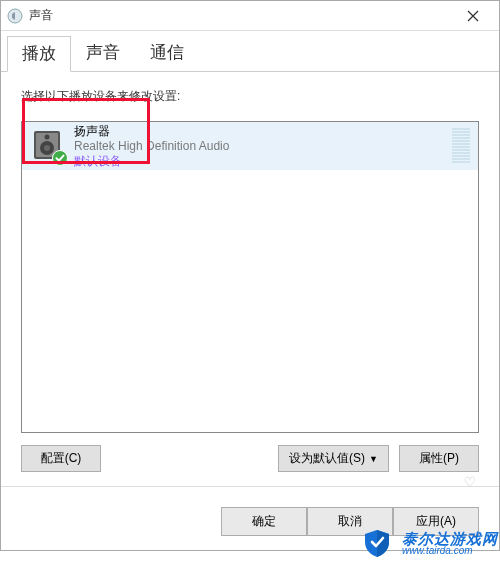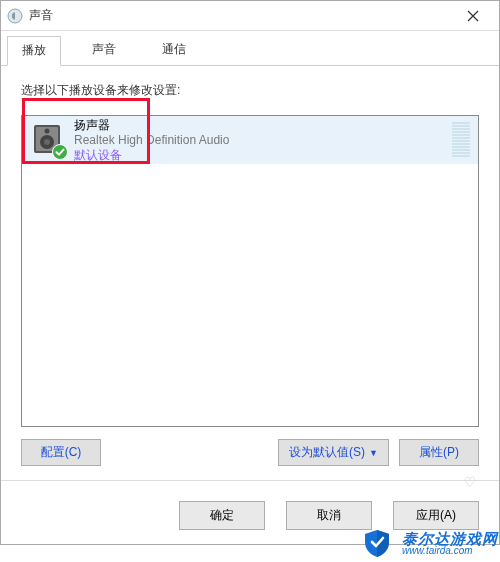--- a/index.html
+++ b/index.html
@@ -3,42 +3,42 @@
 <meta charset="utf-8">
 <style>
 * { box-sizing: border-box; margin: 0; padding: 0; font-family: "Microsoft YaHei", "Segoe UI", Tahoma, sans-serif; }
 body { background: #fff; width: 500px; height: 562px; overflow: hidden; position: relative; }
 .window { width: 500px; border: 1px solid #aaa; background: #fff; position: absolute; top: 0; left: 0; }
 .titlebar { height: 30px; display: flex; align-items: center; padding: 0 6px; border-bottom: 1px solid #ddd; }
 .titlebar .icon-sound { width: 16px; height: 16px; margin-right: 6px; }
 .titlebar .title { font-size: 12px; flex: 1; color: #333; }
 .titlebar .close { width: 40px; height: 24px; display: flex; align-items: center; justify-content: center; color: #333; cursor: pointer; margin-left:auto; }
 .tabs { display: flex; padding: 4px 6px 0 6px; background: #fff; border-bottom: 1px solid #ccc; }
-.tab { font-size: 12px; padding: 5px 14px 6px 14px; color: #333; cursor: pointer; border: 1px solid transparent; border-bottom: none; margin-right: 16px; }
+.tab { font-size: 17px; padding: 5px 14px 6px 14px; color: #333; cursor: pointer; border: 1px solid transparent; border-bottom: none; margin-right: 0px; }
 .tab.active { border: 1px solid #ccc; border-bottom: 1px solid #fff; background: #fff; position: relative; top: 1px; }
 .content { padding: 16px 20px 10px 20px; }
 .instruction { font-size: 12px; color: #333; margin-bottom: 16px; }
 .device-list { border: 1px solid #888; height: 312px; background: #fff; position: relative; overflow: hidden; }
 .device-item { display: flex; align-items: center; padding: 6px 8px; background: #e8f2fb; position: relative; height: 48px; }
 .device-icon-wrap { position: relative; width: 36px; height: 36px; margin-right: 8px; flex-shrink:0; }
 .device-icon { width: 34px; height: 34px; }
 .check-badge { position: absolute; right: -2px; bottom: -2px; width: 16px; height: 16px; }
 .device-texts { display:flex; flex-direction:column; line-height:1.25; }
 .device-name { font-size: 12px; color: #000; }
 .device-desc { font-size: 12px; color: #7a7a7a; }
 .device-status { font-size: 12px; color: #8b5cf6; }
 .level-meter { position: absolute; right: 8px; top: 6px; display:flex; flex-direction:column-reverse; gap:1px; }
 .level-meter .bar { width: 18px; height: 2px; background: #cfe3ef; }
 .highlight-box { position: absolute; border: 3px solid #e13; pointer-events: none; }
 .buttons-row1 { display:flex; gap:10px; margin-top: 12px; }
-.btn { font-size: 12px; border: 1px solid #adadad; background: #e1e1e1; color: #1d4ed8; padding: 4px 10px; min-width: 80px; text-align: center; cursor: pointer; }
+.btn { font-size: 12px; border: 1px solid #adadad; background: #e1e1e1; color: #000000; padding: 4px 10px; min-width: 80px; text-align: center; cursor: pointer; }
 .btn .arrow { font-size: 9px; margin-left: 4px; }
 .spacer { flex:1; }
 .divider { border-top: 1px solid #ddd; margin: 14px -20px 0 -20px; }
-.buttons-row2 { display:flex; gap:21px; justify-content:flex-end; padding: 10px 20px 14px 20px; }
+.buttons-row2 { display:flex; gap:0; justify-content:flex-end; padding: 10px 20px 14px 20px; }
 .btn2 { font-size: 12px; border: 1px solid #adadad; background: #e9e9e9; color: #000; padding: 5px 0; width: 86px; text-align:center; cursor:pointer; }
 .watermark { position:absolute; right: 2px; bottom: 4px; display:flex; align-items:center; gap:10px; background:rgba(255,255,255,0.0); }
 .watermark .shield { width:30px; height:30px; }
 .watermark .wm-text { display:flex; flex-direction:column; line-height:1; }
 .watermark .wm-cn { font-size: 15px; font-weight:700; color:#1670d6; font-style: italic; letter-spacing:1px; }
 .watermark .wm-url { font-size: 10px; color:#1670d6; font-style:italic; }
 .heart { position:absolute; right: 24px; bottom: 72px; color:#ccc; font-size:14px; }
 </style>
 </head>
 <body>

